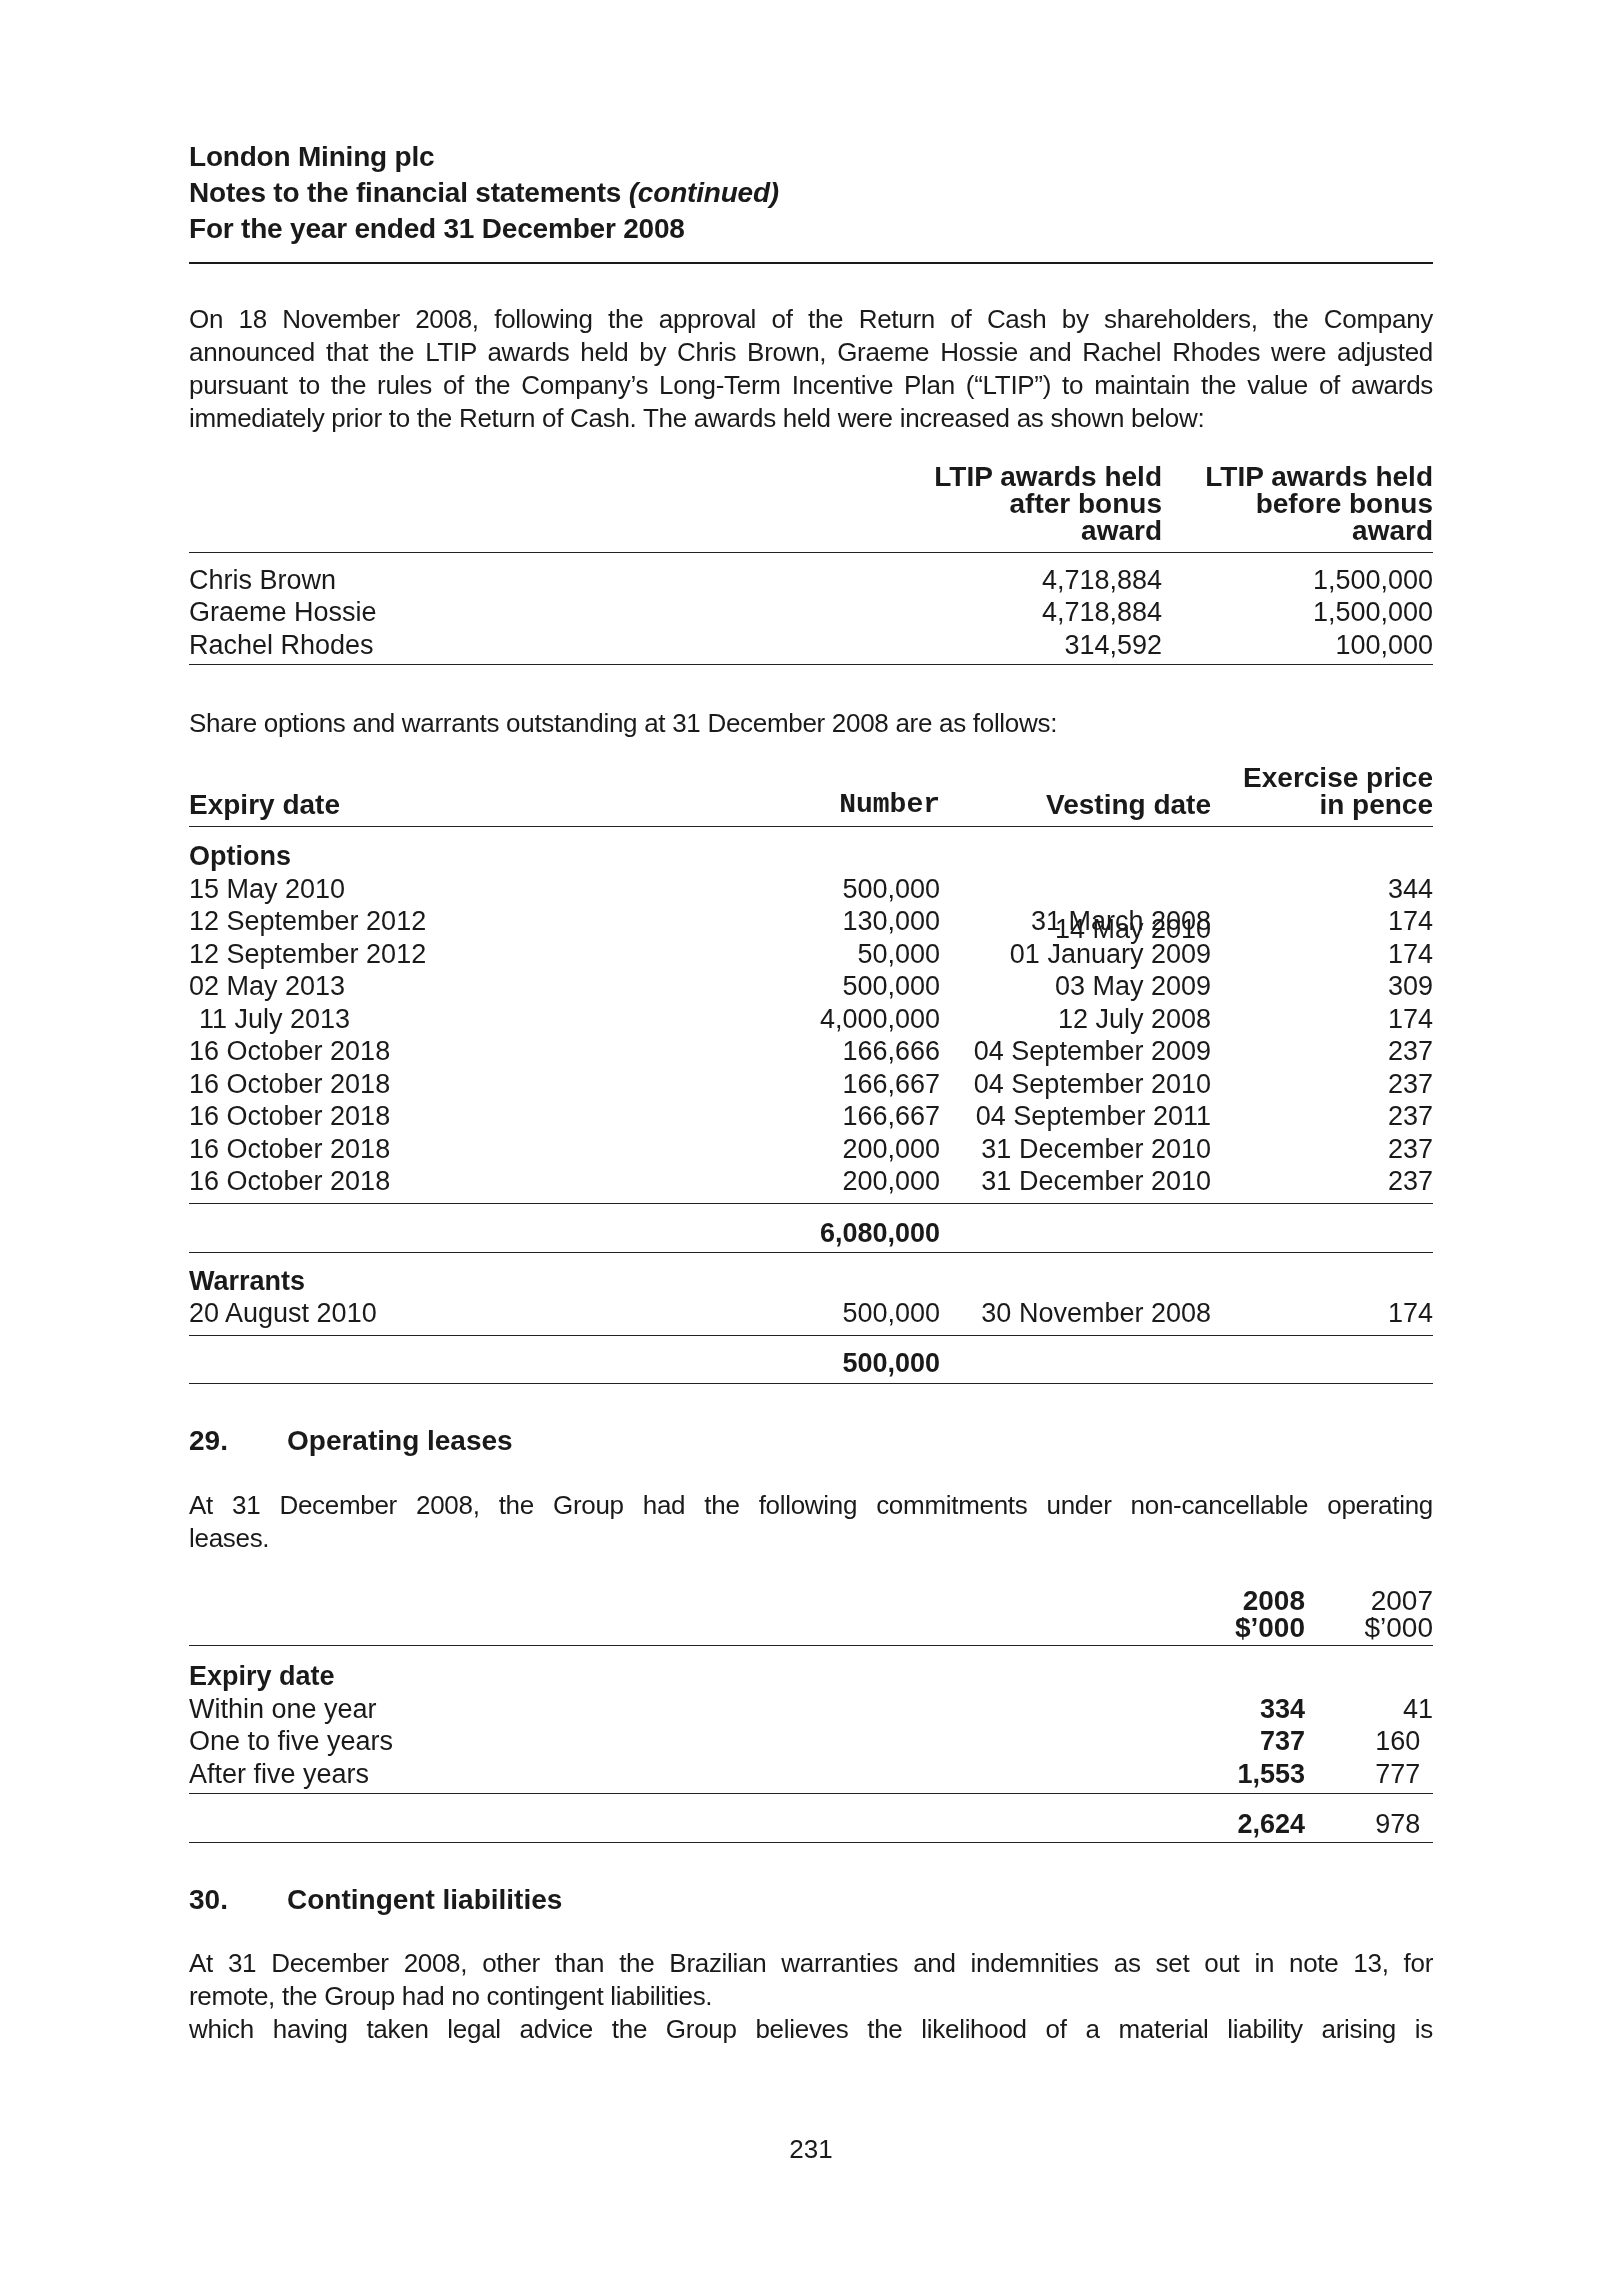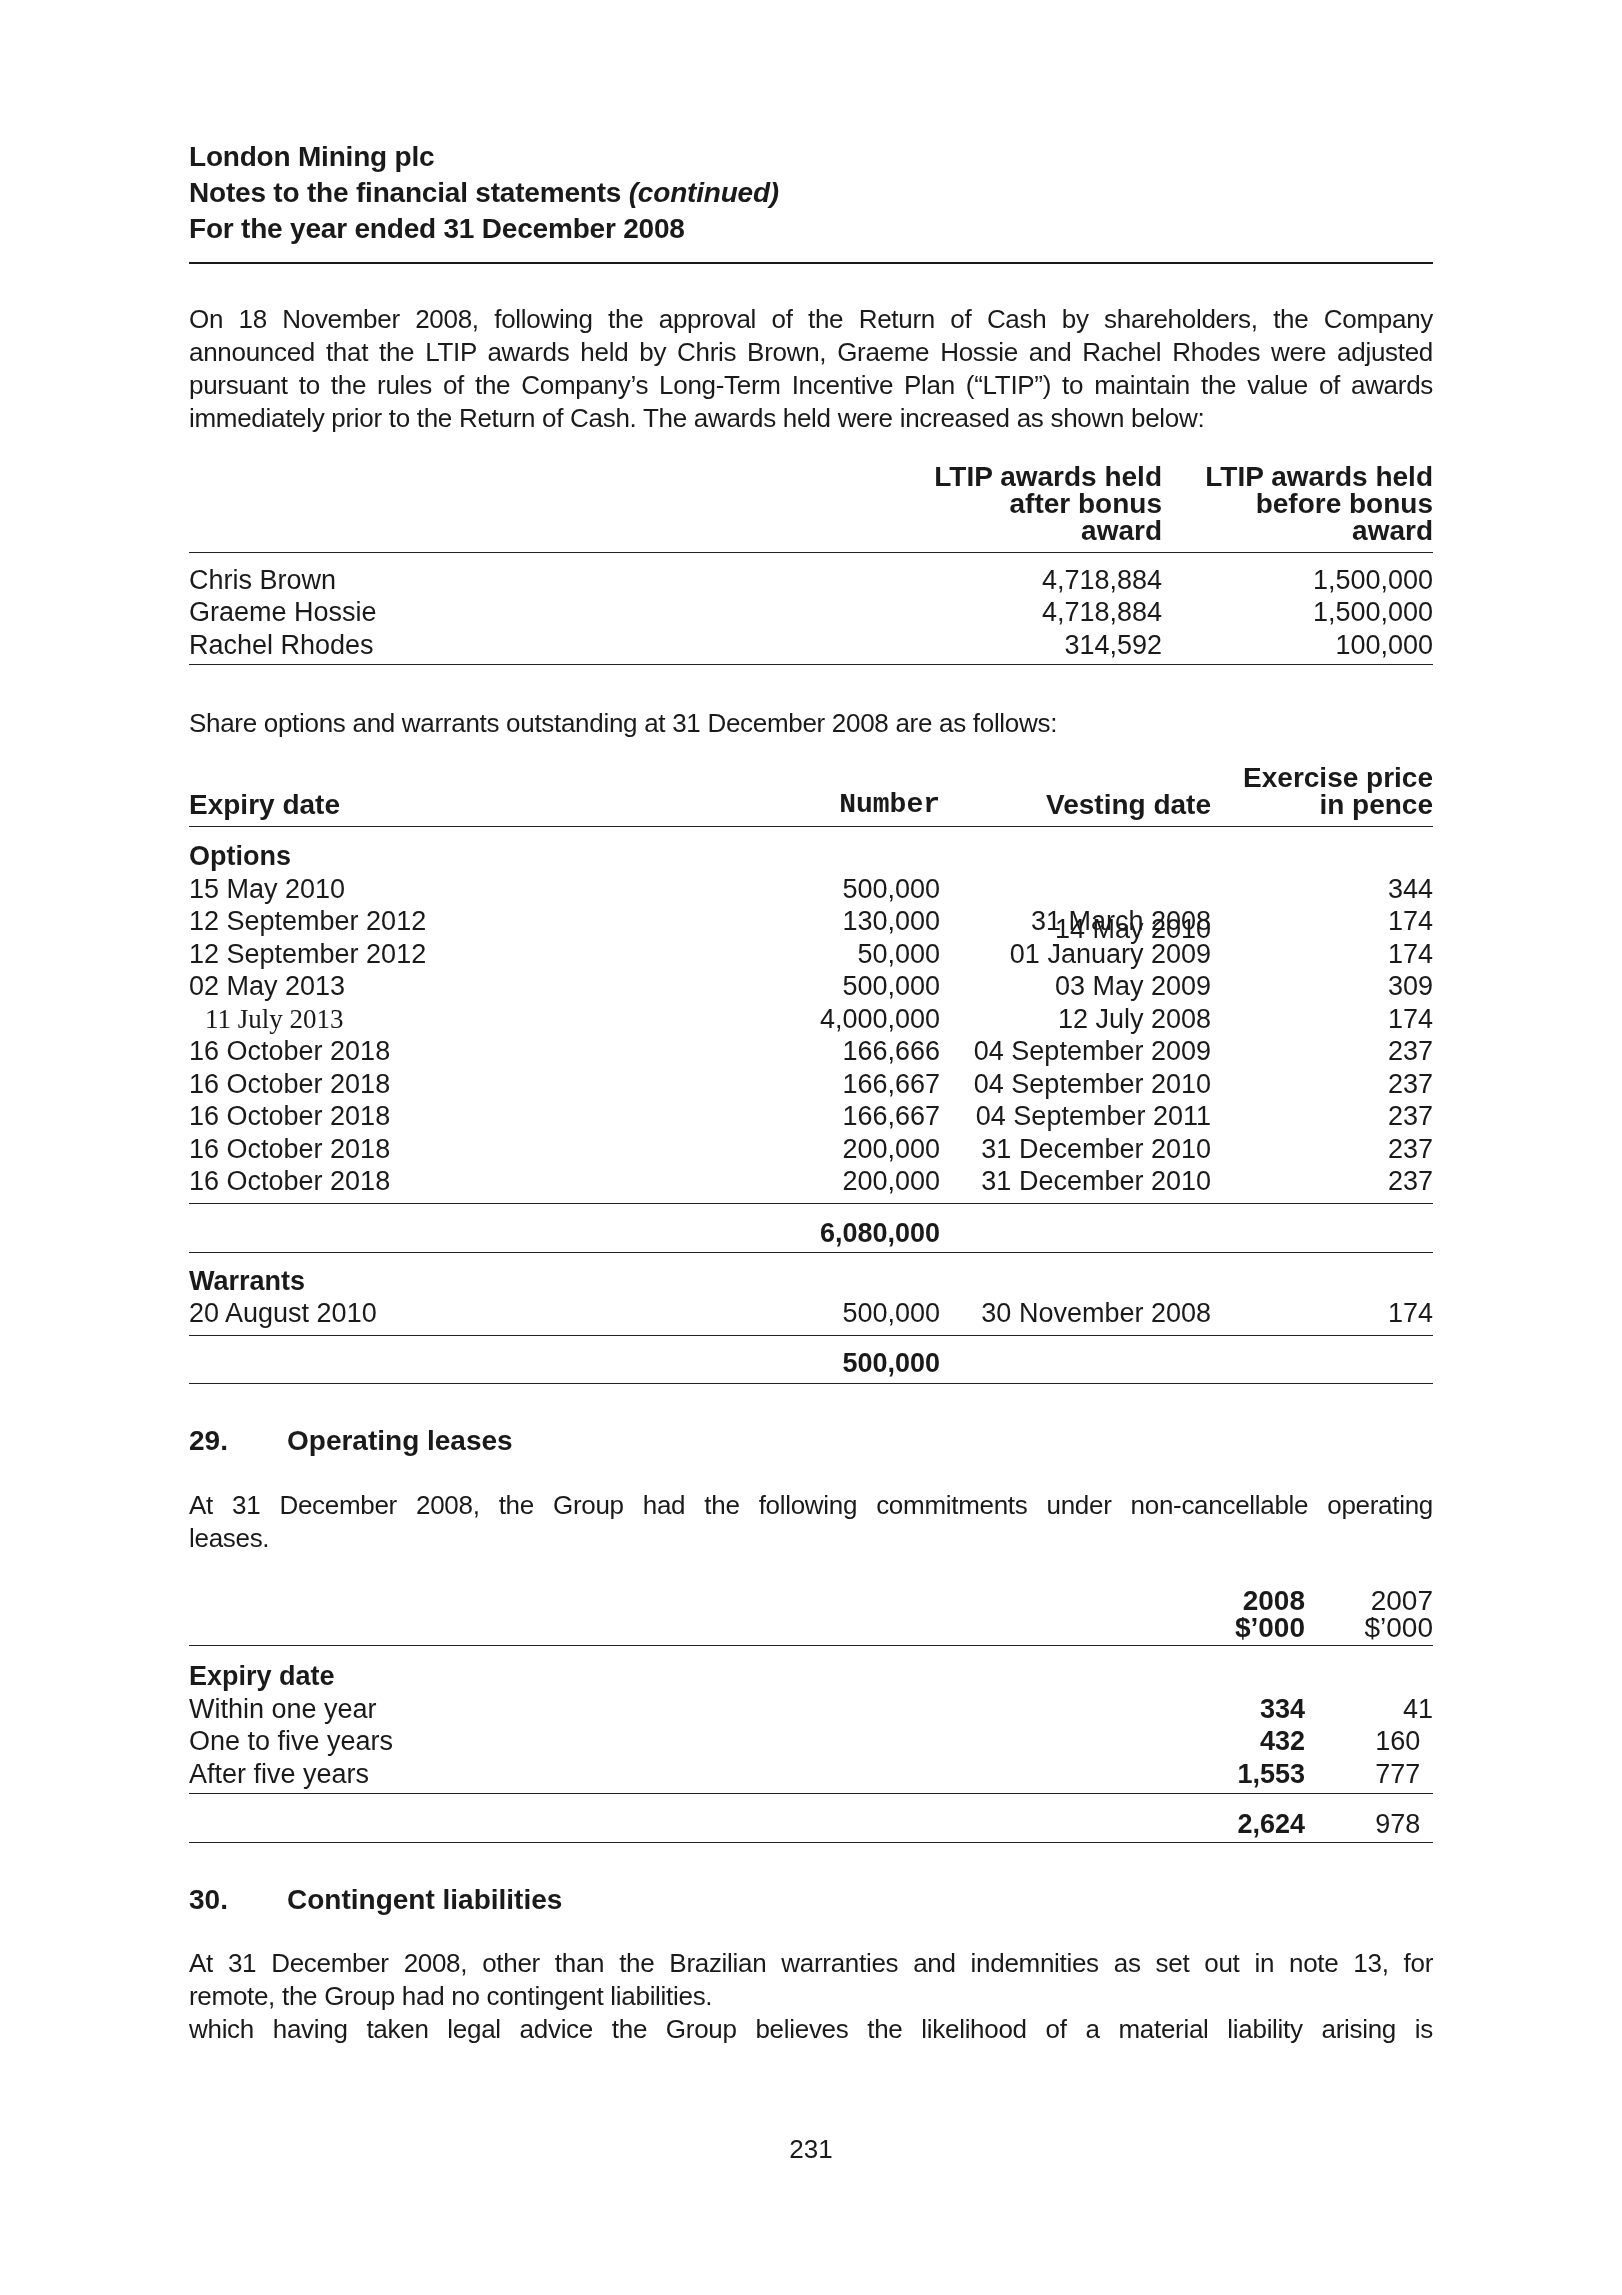--- a/index.html
+++ b/index.html
@@ -108,21 +108,21 @@
       <span class="cell r" style="right:222px;">01 January 2009</span>
       <span class="cell r" style="right:0;">174</span>
     </div>
     <div class="row" style="top:970px;">
       <span class="cell" style="left:0;">02 May 2013</span>
       <span class="cell r" style="right:493px;">500,000</span>
       <span class="cell r" style="right:222px;">03 May 2009</span>
       <span class="cell r" style="right:0;">309</span>
     </div>
     <div class="row" style="top:1003px;">
-      <span class="cell" style="left:16px;font-family:Liberation Serif, serif;">11 July 2013</span>
+      <span class="cell" style="left:10px;">11 July 2013</span>
       <span class="cell r" style="right:493px;">4,000,000</span>
       <span class="cell r" style="right:222px;">12 July 2008</span>
       <span class="cell r" style="right:0;">174</span>
     </div>
     <div class="row" style="top:1035px;">
       <span class="cell" style="left:0;">16 October 2018</span>
       <span class="cell r" style="right:493px;">166,666</span>
       <span class="cell r" style="right:222px;">04 September 2009</span>
       <span class="cell r" style="right:0;">237</span>
     </div>
@@ -195,21 +195,21 @@
     <div class="row b" style="top:1660px;">
       <span class="cell" style="left:0;">Expiry date</span>
     </div>
     <div class="row" style="top:1693px;">
       <span class="cell" style="left:0;">Within one year</span>
       <span class="cell r b" style="right:128px;">334</span>
       <span class="cell r" style="right:0;">41</span>
     </div>
     <div class="row" style="top:1725px;">
       <span class="cell" style="left:0;">One to five years</span>
-      <span class="cell r b" style="right:128px;">432</span>
+      <span class="cell r b" style="right:128px;">737</span>
       <span class="cell r" style="right:12.7px;">160</span>
     </div>
     <div class="row" style="top:1758px;">
       <span class="cell" style="left:0;">After five years</span>
       <span class="cell r b" style="right:128px;">1,553</span>
       <span class="cell r" style="right:12.7px;">777</span>
     </div>
     <div class="rule" style="top:1793px;"></div>
     <div class="row" style="top:1808px;">
       <span class="cell r b" style="right:128px;">2,624</span>

